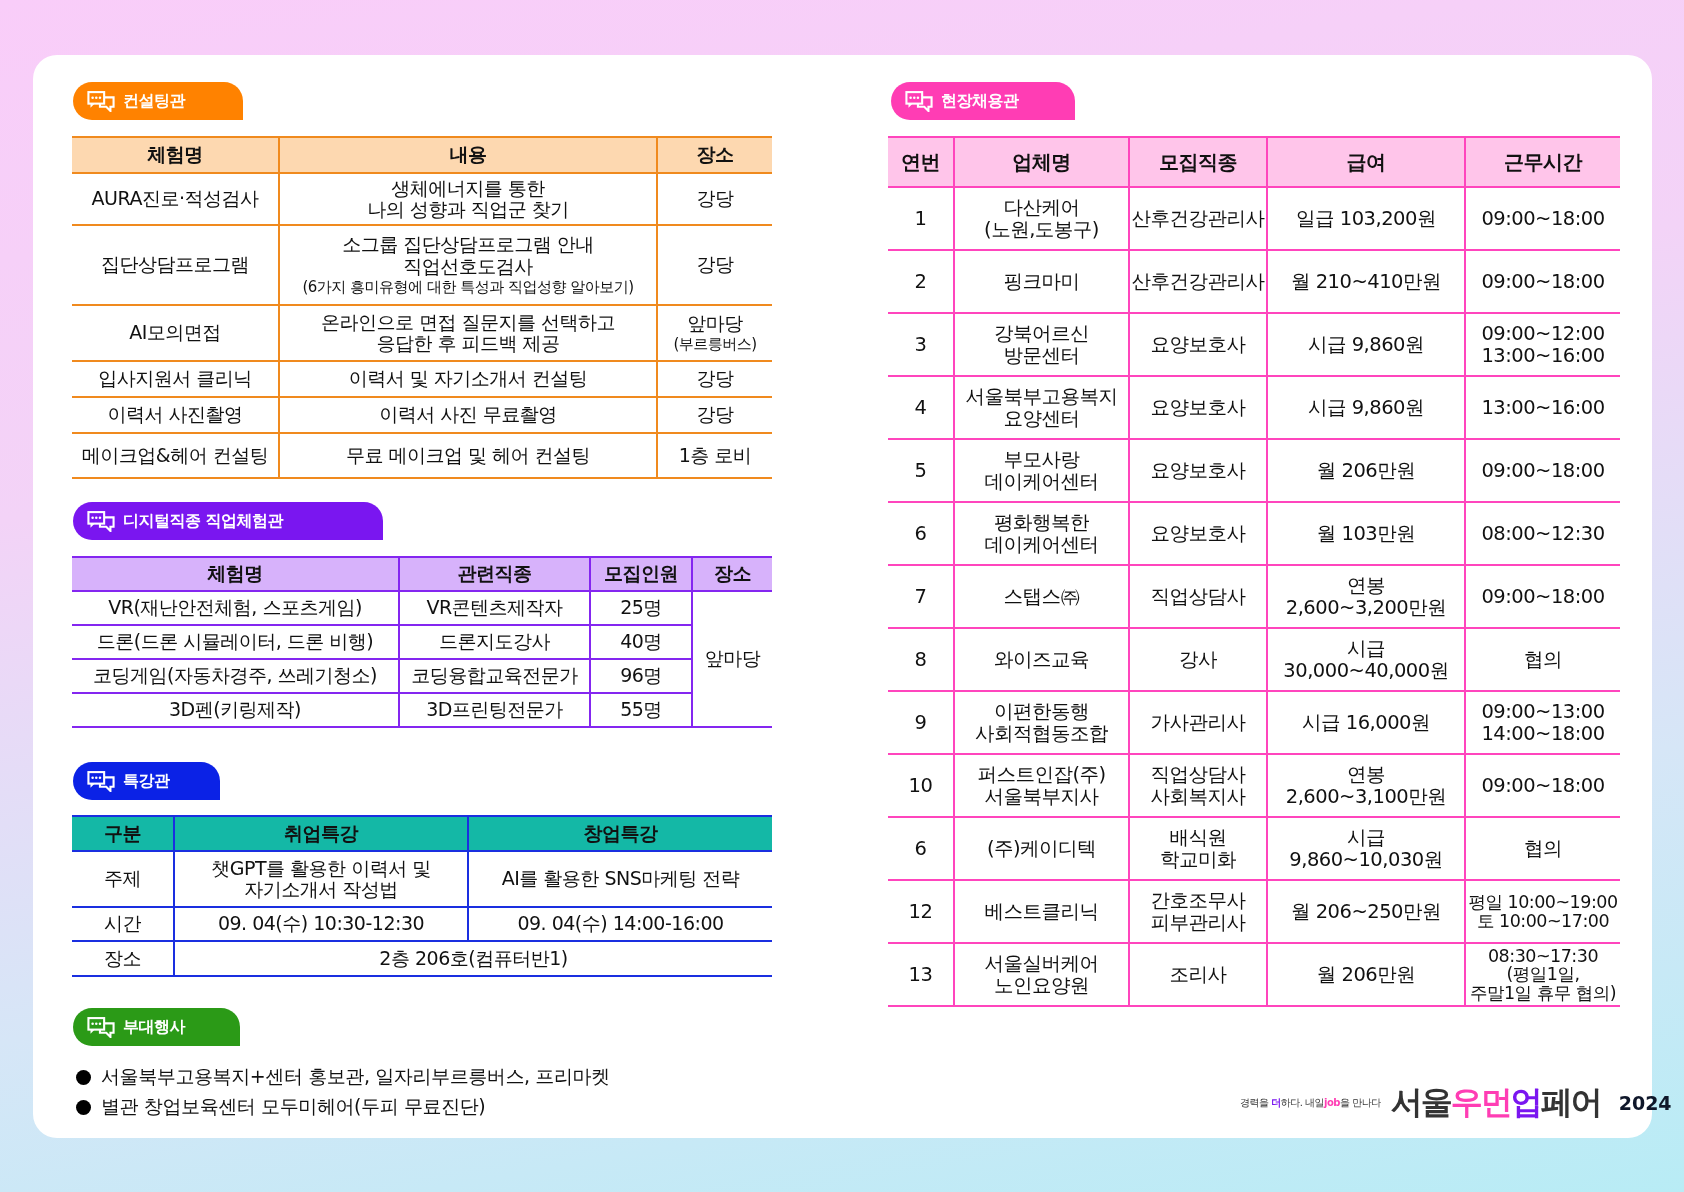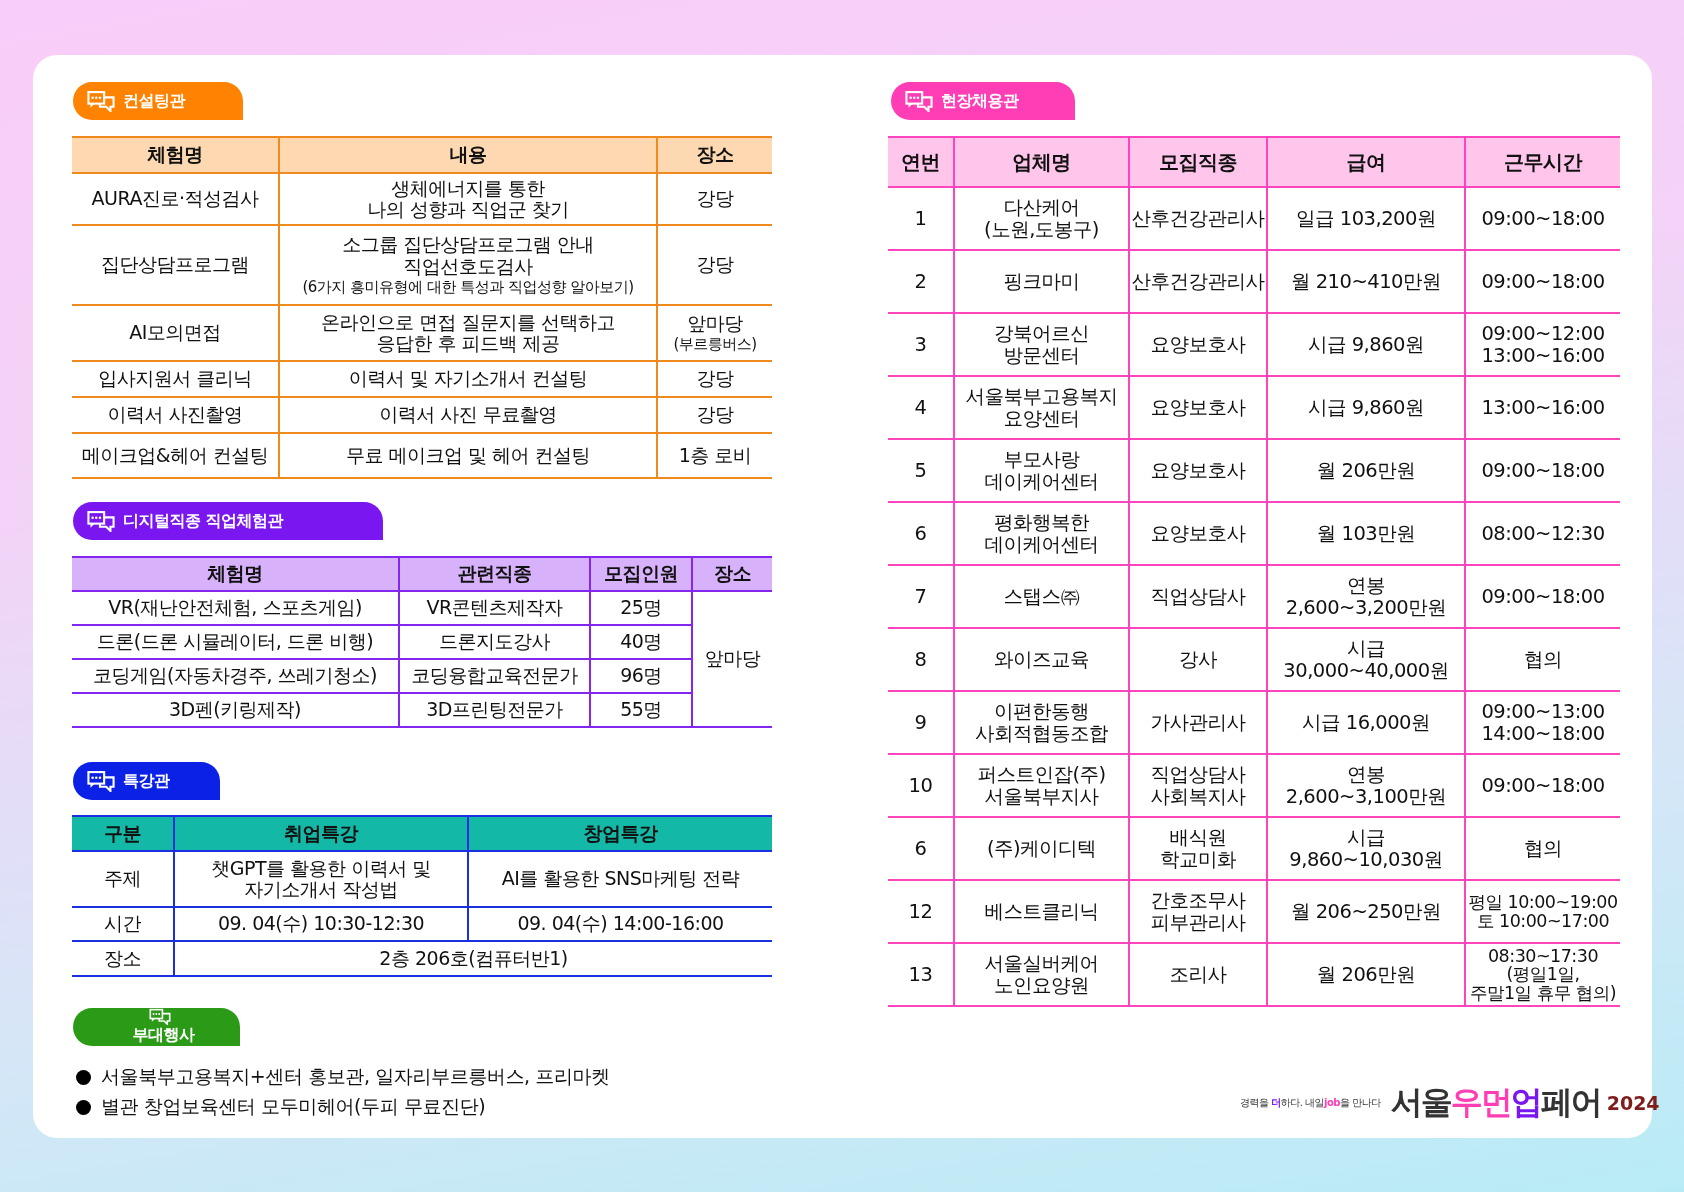--- a/index.html
+++ b/index.html
@@ -66,21 +66,21 @@
   .bullet .dot { width: 15px; height: 15px; border-radius: 50%; background: #000; margin-right: 10px; }
 
   .brand { position: absolute; left: 1240px; top: 1080px; height: 46px; display: flex; align-items: center; }
   .brand .tagline { font-size: 10px; color: #333; margin-right: 10px; letter-spacing: -0.5px; }
   .brand .tagline b.p { color: #7a16f0; }
   .brand .tagline b.m { color: #ff3db4; }
   .brand .logo { font-size: 32px; font-weight: bold; letter-spacing: -2px; display: flex; }
   .brand .logo .k { color: #333; }
   .brand .logo .pk { color: #ff3db4; }
   .brand .logo .pp { color: #7a16f0; }
-  .brand .year { color: #7f1d1d; font-weight: bold; font-size: 19px; margin-left: 6px; }
+  .brand .year { color: #0f172a; font-weight: bold; font-size: 19px; margin-left: 18px; }
 </style>
 </head>
 <body>
 
 <div class="card"></div>
 
 <svg width="0" height="0" style="position:absolute">
   <defs>
     <g id="chat-ico">
       <rect x="1" y="2" width="15" height="11" fill="none" stroke="#fff" stroke-width="2"></rect>
@@ -216,21 +216,21 @@
     <td>09. 04(수) 10:30-12:30</td>
     <td>09. 04(수) 14:00-16:00</td>
   </tr>
   <tr style="height:35px">
     <td>장소</td>
     <td colspan="2">2층 206호(컴퓨터반1)</td>
   </tr>
 </tbody>
   </table>
 
-<div class="pill green" style="left:73px;top:1008px;width:167px;flex-direction:column;">
+<div class="pill green" style="left:73px;top:1008px;width:167px;">
   <svg class="ico" viewBox="0 0 26 21">
       <use href="#chat-ico"></use>
     </svg>
   <span>부대행사</span>
 </div>
 <div class="bullets">
   <div class="bullet">
       <span class="dot"></span>
       <span>서울북부고용복지+센터 홍보관, 일자리부르릉버스, 프리마켓</span>
     </div>

